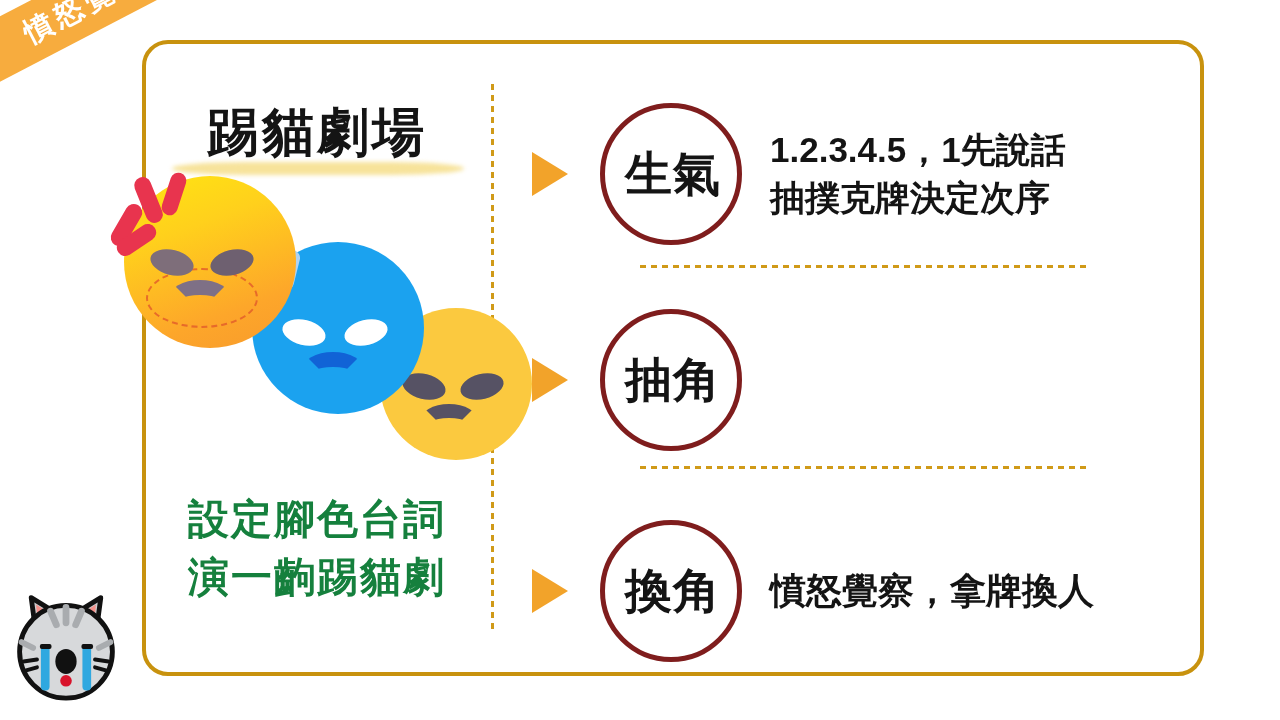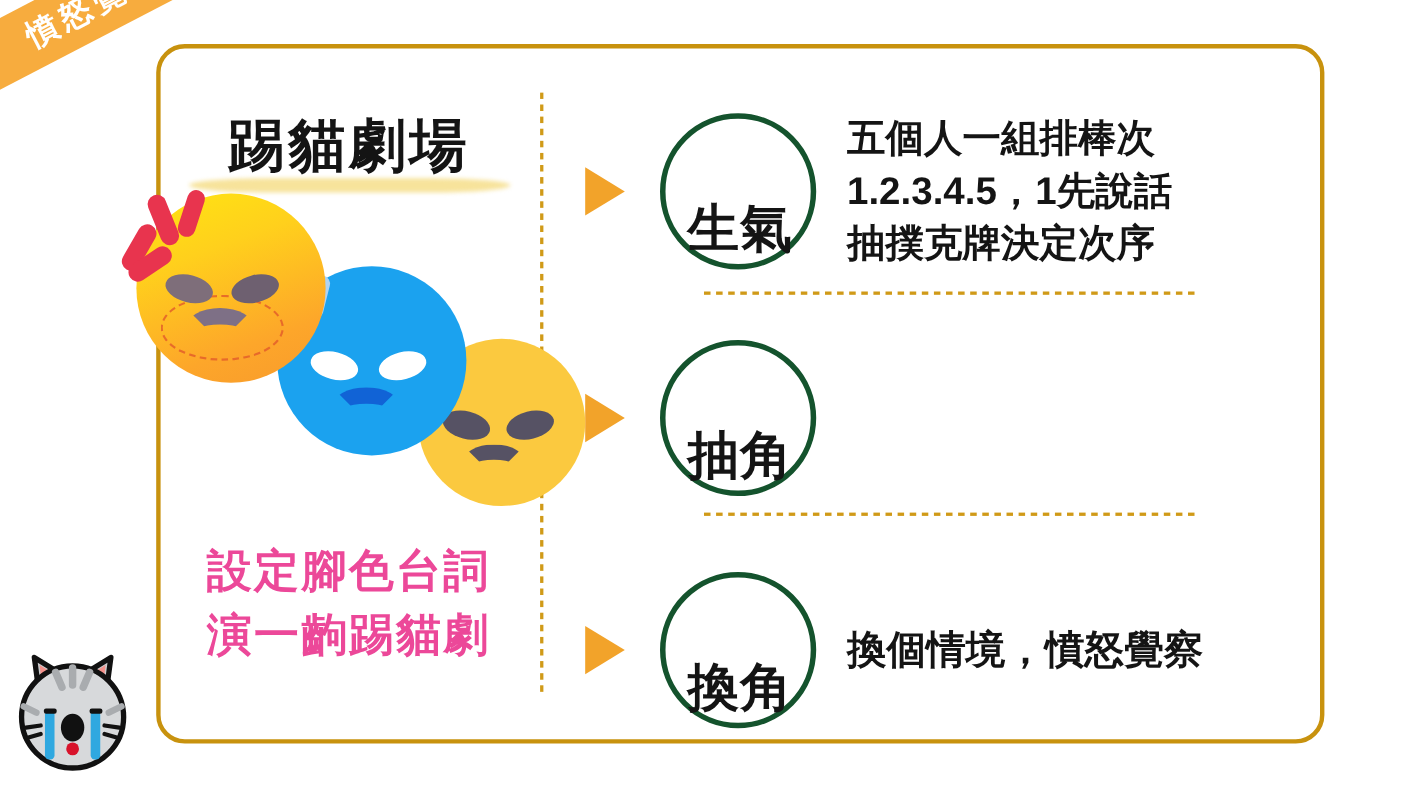--- a/index.html
+++ b/index.html
@@ -158,21 +158,21 @@
   }
   .v-red{background:#E8344E;}
   .v-pink{background:#F21B62;}
   .v-blue{background:#AFD3F2;}
 
   
   .caption{
     position:absolute;
     left:0;top:450px;width:350px;
     text-align:center;
-    color:#ec4899;
+    color:#15803d;
     font-size:41px;
     font-weight:700;
     line-height:58px;
     letter-spacing:2px;
     white-space:nowrap;
   }
 
   
   .cat{
     position:absolute;
@@ -210,25 +210,25 @@
   .tri{
     width:0;height:0;
     border-left:36px solid #F2A32A;
     border-top:22px solid transparent;
     border-bottom:22px solid transparent;
     margin-left:12px;
     flex:none;
   }
   .circle{
     width:132px;height:132px;
-    border:5px solid #14532d;
+    border:5px solid #7f1d1d;
     border-radius:50%;
     margin-left:32px;
     flex:none;
-    display:flex;align-items:flex-end;justify-content:center;
+    display:flex;align-items:center;justify-content:center;
     position:relative;
   }
   .circle-label{
     font-size:47px;
     font-weight:700;
     color:#141414;
     letter-spacing:1px;
     white-space:nowrap;
     position:relative;
     left:2px;
@@ -335,21 +335,20 @@
   <div class="v-divider"></div>
 
   <div class="rows">
 
     <div class="row row1">
       <div class="tri"></div>
       <div class="circle">
         <span class="circle-label">生氣</span>
       </div>
       <div class="row-text">
-        <div>五個人一組排棒次</div>
         <div>1.2.3.4.5，1先說話</div>
         <div>抽撲克牌決定次序</div>
       </div>
     </div>
 
     <div class="h-divider hd1"></div>
 
     <div class="row row2">
       <div class="tri"></div>
       <div class="circle">
@@ -358,18 +357,18 @@
     </div>
 
     <div class="h-divider hd2"></div>
 
     <div class="row row3">
       <div class="tri"></div>
       <div class="circle">
         <span class="circle-label">換角</span>
       </div>
       <div class="row-text">
-        <div>換個情境，憤怒覺察</div>
+        <div>憤怒覺察，拿牌換人</div>
       </div>
     </div>
   </div>
 
 </div>
 
 </body></html>

